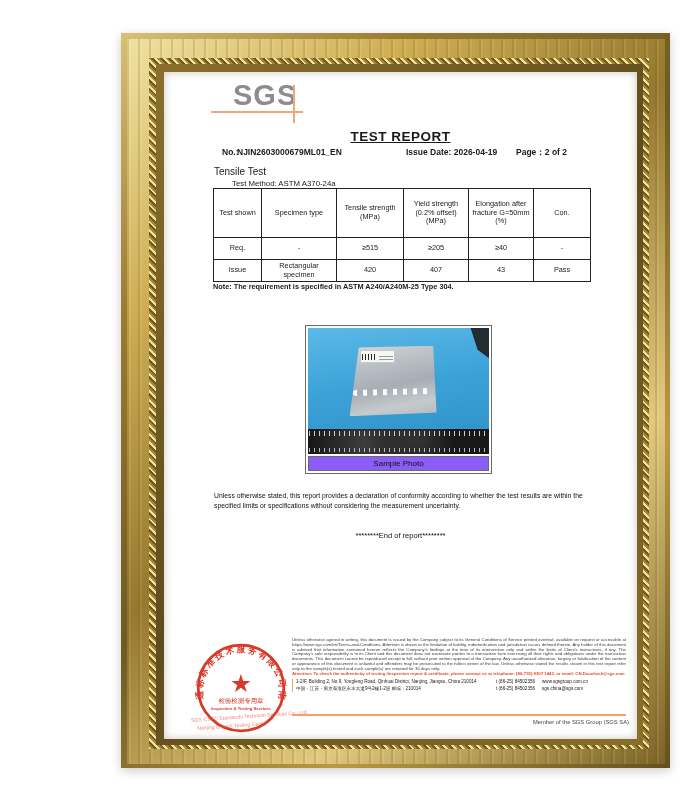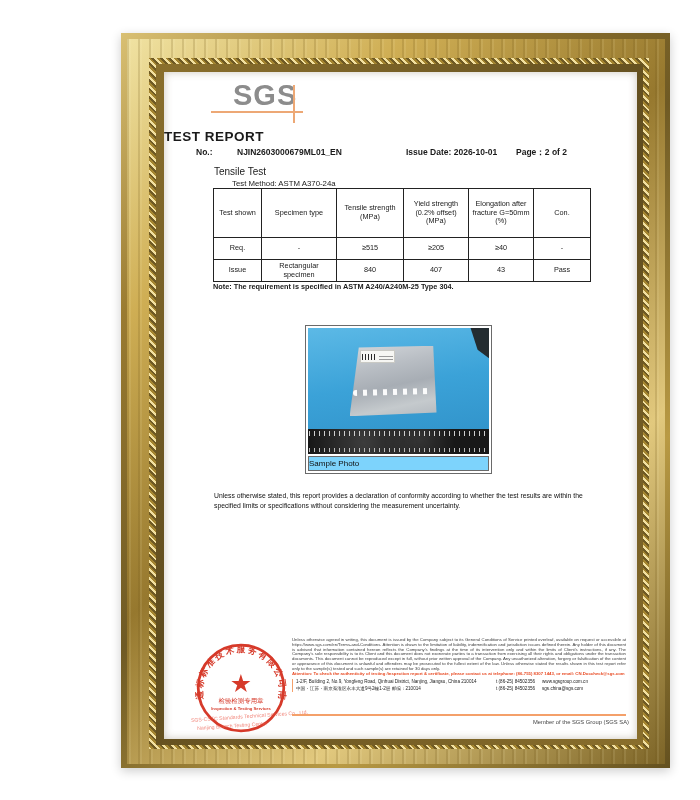--- a/index.html
+++ b/index.html
@@ -25,24 +25,24 @@
   .paper { position:absolute; top:39px; right:33px; bottom:29px; left:43px; background:#ffffff;
            box-shadow:inset 0 0 9px rgba(90,70,30,0.30); overflow:hidden; color:#1a1a1a; }
 
   
   .logo-text { position:absolute; left:69px; top:9px; font-size:29px; font-weight:bold;
                color:#8c8c8c; letter-spacing:1px; line-height:1; }
   .logo-hline { position:absolute; left:47px; top:39px; width:92px; height:2px; background:#eda875; }
   .logo-vline { position:absolute; left:129px; top:13px; width:2px; height:38px; background:#eda875; }
 
   
-  .title { position:absolute; left:0; top:57px; width:100%; 
-           font-size:13.5px; font-weight:bold; letter-spacing:0.5px; }
+  .title { position:absolute; left:0; top:57px; width:100%; text-align:center;
+           font-size:13.5px; font-weight:bold; letter-spacing:0.5px;text-decoration:underline; }
   .meta { position:absolute; top:75px; font-size:8.5px; font-weight:bold; white-space:nowrap; }
-  .m-no-label { left:32px; } .m-no-value { left:73px; }
+  .m-no-label { left:58px; } .m-no-value { left:73px; }
   .m-issue { left:242px; } .m-page { left:352px; }
 
   .test-name   { position:absolute; left:50px; top:94px;  font-size:10px; }
   .test-method { position:absolute; left:68px; top:107px; font-size:7.8px; }
 
   
   table.results { position:absolute; left:49px; top:116px; width:377px; border-collapse:collapse;
                   table-layout:fixed; }
   table.results td { border:1px solid #222; text-align:center; vertical-align:middle;
                      font-size:7.3px; line-height:8.6px; padding:1px 3px; }
@@ -72,22 +72,22 @@
            background:repeating-linear-gradient(90deg,rgba(255,255,255,0.95) 0 4px,rgba(255,255,255,0) 4px 10px);
            filter:blur(0.4px); transform:rotate(-1.5deg); }
   .ruler { position:absolute; left:-2%; right:-1%; top:80%; bottom:0;
            background:radial-gradient(circle at 32% 55%, rgba(255,255,255,0.16), transparent 42%),
                       radial-gradient(circle at 62% 45%, rgba(255,255,255,0.12), transparent 30%),
                       #181818; }
   .ruler::before { content:""; position:absolute; top:2px; left:0; right:0; height:5px;
            background:repeating-linear-gradient(90deg,#cfcfcf 0 1px,transparent 1px 5px); }
   .ruler::after  { content:""; position:absolute; bottom:2px; left:0; right:0; height:4px;
            background:repeating-linear-gradient(90deg,#bdbdbd 0 1px,transparent 1px 5px); }
-  .caption { height:15px; margin-top:2px; border:1px solid #6a6a6a; background:#7dd3fc;
-             font-size:8px; line-height:13px; color:#111; }
+  .caption { height:15px; margin-top:2px; border:1px solid #6a6a6a; background:#8b5cf6;
+             text-align:center; font-size:8px; line-height:13px; color:#111; }
 
   
   .conformity { position:absolute; left:50px; top:419px; width:370px;
                 font-size:6.8px; line-height:9.8px; color:#111; }
   .endline { position:absolute; left:0; top:459px; width:100%; text-align:center;
              font-size:7.5px; color:#111; }
 
   
   .stamp { position:absolute; left:31px; top:570px; width:92px; height:92px; }
   .stamp svg { width:100%; height:100%; }
@@ -119,21 +119,21 @@
 
     <div class="paper">
 
       <div class="logo-text">SGS</div>
       <div class="logo-hline"></div>
       <div class="logo-vline"></div>
 
       <div class="title">TEST REPORT</div>
       <span class="meta m-no-label">No.:</span>
       <span class="meta m-no-value">NJIN2603000679ML01_EN</span>
-      <span class="meta m-issue">Issue Date: 2026-10-01</span>
+      <span class="meta m-issue">Issue Date: 2026-04-19</span>
       <span class="meta m-page">Page：2 of 2</span>
 
       <div class="test-name">Tensile Test</div>
       <div class="test-method">Test Method: ASTM A370-24a</div>
 
       <table class="results">
         <colgroup>
           <col style="width:48px">
             <col style="width:75px">
             <col style="width:67px">
@@ -154,21 +154,21 @@
           <td>Req.</td>
           <td>-</td>
           <td>≥515</td>
           <td>≥205</td>
           <td>≥40</td>
           <td>-</td>
         </tr>
         <tr class="drow">
           <td>Issue</td>
           <td>Rectangular specimen</td>
-          <td>840</td>
+          <td>420</td>
           <td>407</td>
           <td>43</td>
           <td>Pass</td>
         </tr>
       </tbody>
         </table>
 
       <div class="note">Note: The requirement is specified in ASTM A240/A240M-25 Type 304.</div>
 
       <div class="photo-box">
@@ -177,20 +177,21 @@
           <div class="plate">
             <div class="plate-label"></div>
             <div class="plate-shine"></div>
           </div>
           <div class="ruler"></div>
         </div>
         <div class="caption">Sample Photo</div>
       </div>
 
       <div class="conformity">Unless otherwise stated, this report provides a declaration of conformity according to whether the test results are within the specified limits or specifications without considering the measurement uncertainty.</div>
+      <div class="endline">********End of report********</div>
 
       <div class="stamp">
         <svg viewBox="0 0 100 100">
           <circle cx="50" cy="50" r="46.5" fill="none" stroke="#d63a2a" stroke-width="3"></circle>
           <defs>
               <path id="arcpath" d="M 9,62 A 42,42 0 1 1 91,62" fill="none"></path>
             </defs>
           <text font-size="9.5" fill="#d63a2a" font-weight="bold" letter-spacing="2.2">
             <textPath href="#arcpath">通标标准技术服务有限公司南京分公司</textPath>
           </text>

